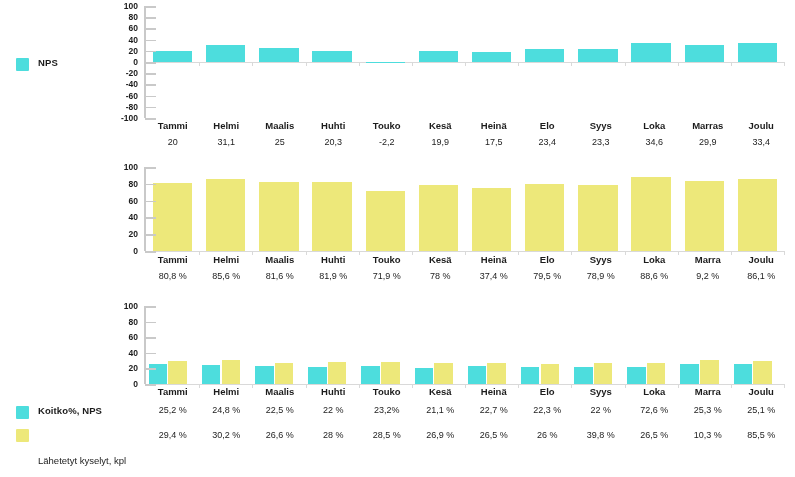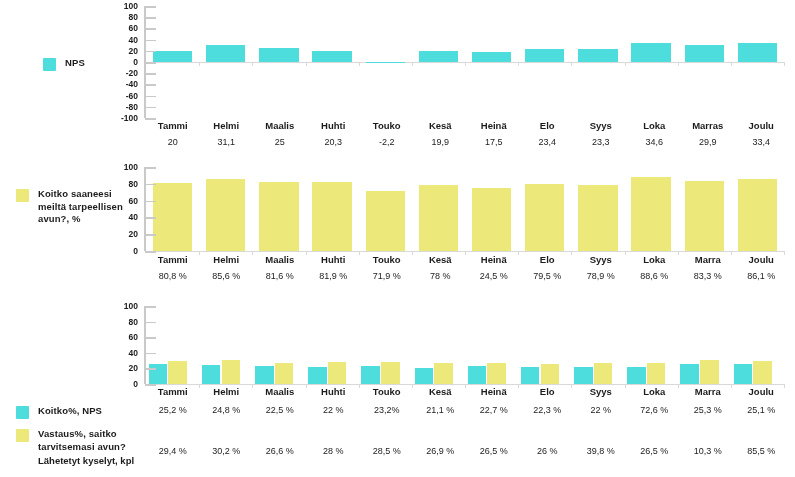--- a/index.html
+++ b/index.html
@@ -32,29 +32,29 @@
   .bar { position: absolute; left: 9%; width: 82%; }
   .baseline { position: absolute; height: 1px; background: #d9d9d9; }
   .basetick { position: absolute; width: 1px; height: 4px; background: #d9d9d9; top: 0; }
 
   
   .labelrow { position: absolute; display: flex; }
   .labelrow > div { flex: 1 1 0; text-align: center; white-space: nowrap; }
   .month { font-size: 9.5px; font-weight: 700; color: #1c1c1c; }
   .value { font-size: 9px; font-weight: 400; color: #1c1c1c; }
 
-  .rowlabel { position: absolute; font-size: 9.5px; font-weight: 700; color: #1c1c1c; line-height: 12.5px; white-space: pre-line; }
+  .rowlabel { position: absolute; font-size: 9.5px; font-weight: 400; color: #1c1c1c; line-height: 12.5px; white-space: pre-line; }
 </style>
 </head>
 <body>
 
 <div class="page">
 
   <div class="panel" style="top:0; height:155px;">
-    <div class="legend-block" style="left:16px; top:57px;margin-left:27px;">
+    <div class="legend-block" style="left:16px; top:57px;">
       <span class="swatch" style="background:#4DDDDD;"></span>
       <span class="legend-text">NPS</span>
     </div>
 
     <div class="plot" style="left:104px; top:6px; width:680px; height:112px;">
       <div class="yaxis" id="yaxis-nps">
           <div class="ytick" style="top: 0%;">100</div>
           <div class="ytick" style="top: 10%;">80</div>
           <div class="ytick" style="top: 20%;">60</div>
           <div class="ytick" style="top: 30%;">40</div>
@@ -155,26 +155,20 @@
         <div class="value">17,5</div>
         <div class="value">23,4</div>
         <div class="value">23,3</div>
         <div class="value">34,6</div>
         <div class="value">29,9</div>
         <div class="value">33,4</div>
       </div>
   </div>
 
   <div class="panel" style="top:163px; height:125px;">
-    <div class="legend-block" style="left:16px; top:25px;">
-      <span class="swatch" style="background:#EDE87A;"></span>
-      <span class="legend-text">Koitko saaneesi
-meiltä tarpeellisen
-avun?, %</span>
-    </div>
 
     <div class="plot" style="left:104px; top:4px; width:680px; height:84px;">
       <div class="yaxis" id="yaxis-help">
           <div class="ytick" style="top: 0%;">100</div>
           <div class="ytick" style="top: 20%;">80</div>
           <div class="ytick" style="top: 40%;">60</div>
           <div class="ytick" style="top: 60%;">40</div>
           <div class="ytick" style="top: 80%;">20</div>
           <div class="ytick" style="top: 100%;">0</div>
         </div>
@@ -252,38 +246,36 @@
         <div class="month">Marra</div>
         <div class="month">Joulu</div>
       </div>
     <div class="labelrow" id="values-help" style="left:146px; top:108px; width:642px;">
         <div class="value">80,8 %</div>
         <div class="value">85,6 %</div>
         <div class="value">81,6 %</div>
         <div class="value">81,9 %</div>
         <div class="value">71,9 %</div>
         <div class="value">78 %</div>
-        <div class="value">24,5 %</div>
+        <div class="value">37,4 %</div>
         <div class="value">79,5 %</div>
         <div class="value">78,9 %</div>
         <div class="value">88,6 %</div>
-        <div class="value">83,3 %</div>
+        <div class="value">9,2 %</div>
         <div class="value">86,1 %</div>
       </div>
   </div>
 
   <div class="panel" style="top:300px; height:177px;">
     <div class="legend-block" style="left:16px; top:105px;">
       <span class="swatch" style="background:#4DDDDD;"></span>
       <span class="legend-text">Koitko%, NPS</span>
     </div>
     <div class="legend-block" style="left:16px; top:128px;">
       <span class="swatch" style="background:#EDE87A;"></span>
-      <span class="legend-text">Vastaus%, saitko
-tarvitsemasi avun?</span>
     </div>
     <div class="rowlabel" style="left:38px; top:155px;">Lähetetyt kyselyt, kpl</div>
 
     <div class="plot" style="left:104px; top:6px; width:680px; height:78px;">
       <div class="yaxis" id="yaxis-response">
           <div class="ytick" style="top: 0%;">100</div>
           <div class="ytick" style="top: 20%;">80</div>
           <div class="ytick" style="top: 40%;">60</div>
           <div class="ytick" style="top: 60%;">40</div>
           <div class="ytick" style="top: 80%;">20</div>
@@ -382,21 +374,21 @@
         <div class="value">22 %</div>
         <div class="value">23,2%</div>
         <div class="value">21,1 %</div>
         <div class="value">22,7 %</div>
         <div class="value">22,3 %</div>
         <div class="value">22 %</div>
         <div class="value">72,6 %</div>
         <div class="value">25,3 %</div>
         <div class="value">25,1 %</div>
       </div>
-    <div class="labelrow" id="values-response-1" style="left:146px; top:146px; width:642px;align-items:flex-end;">
+    <div class="labelrow" id="values-response-1" style="left:146px; top:130px; width:642px;align-items:flex-end;">
         <div class="value">29,4 %</div>
         <div class="value">30,2 %</div>
         <div class="value">26,6 %</div>
         <div class="value">28 %</div>
         <div class="value">28,5 %</div>
         <div class="value">26,9 %</div>
         <div class="value">26,5 %</div>
         <div class="value">26 %</div>
         <div class="value">39,8 %</div>
         <div class="value">26,5 %</div>

